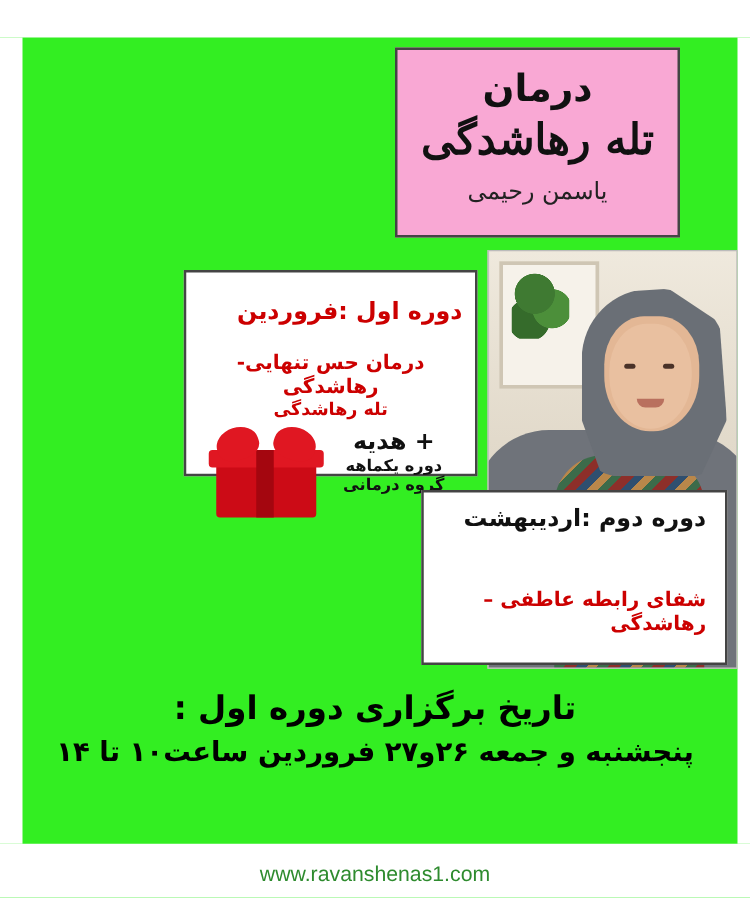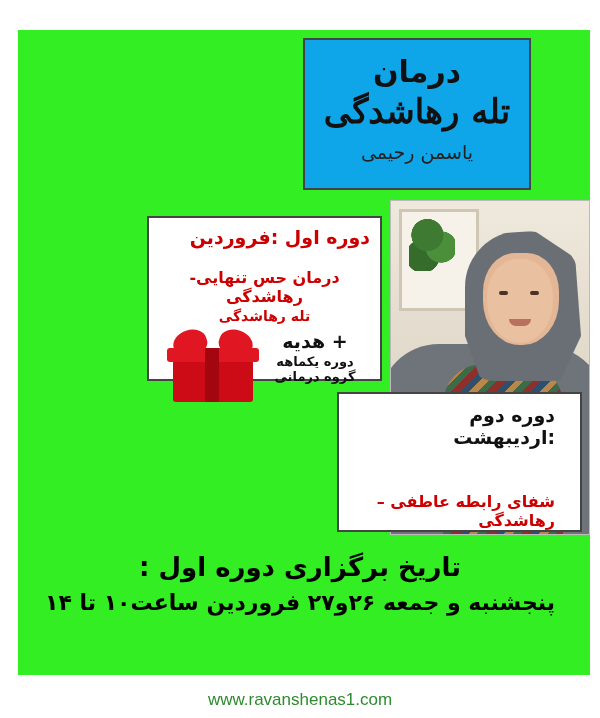--- a/index.html
+++ b/index.html
@@ -41,25 +41,25 @@
     position: absolute;
     right: 0;
     top: 30px;
     width: 10px;
     height: 645px;
     background: #ffffff;
   }
   
   .title-card {
     position: absolute;
-    right: 69px;
+    right: 56px;
     top: 38px;
     width: 228px;
     height: 152px;
-    background: #0ea5e9;
+    background: #f9a8d4;
     border: 2px solid #444;
     box-sizing: border-box;
     text-align: center;
   }
   .title-card .t1 {
     margin-top: 14px;
     font-size: 30px;
     font-weight: bold;
     color: #111;
     letter-spacing: 1px;
@@ -226,21 +226,21 @@
   
   .course-box-1 {
     position: absolute;
     right: 218px;
     top: 216px;
     width: 235px;
     height: 165px;
     background: #ffffff;
     border: 2px solid #444;
     box-sizing: border-box;
-    padding: 8px 10px;
+    padding: 20px 10px;
     text-align: right;
   }
   .course-box-1 .c1 {
     font-size: 19px;
     font-weight: bold;
     color: #cc0000;
   }
   .course-box-1 .c2 {
     margin-top: 20px;
     font-size: 16px;
@@ -327,21 +327,21 @@
   
   .course-box-2 {
     position: absolute;
     right: 18px;
     top: 392px;
     width: 245px;
     height: 140px;
     background: #ffffff;
     border: 2px solid #444;
     box-sizing: border-box;
-    padding: 10px 25px;
+    padding: 10px 15px;
     text-align: right;
   }
   .course-box-2 .d1 {
     font-size: 19px;
     font-weight: bold;
     color: #111;
   }
   .course-box-2 .d2 {
     margin-top: 44px;
     font-size: 16px;

